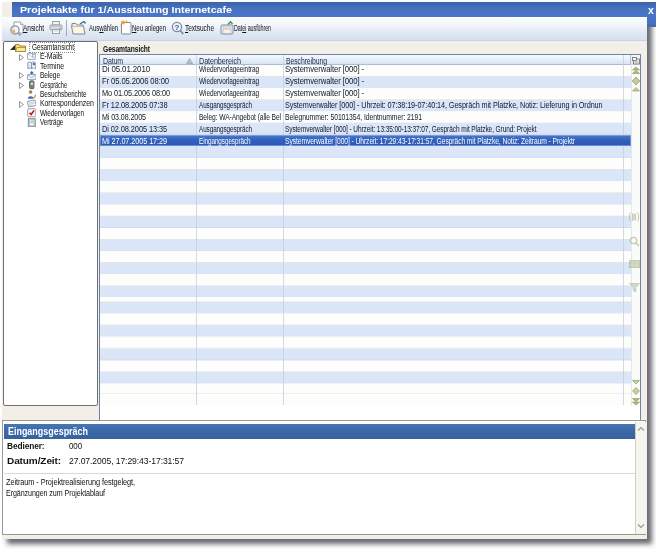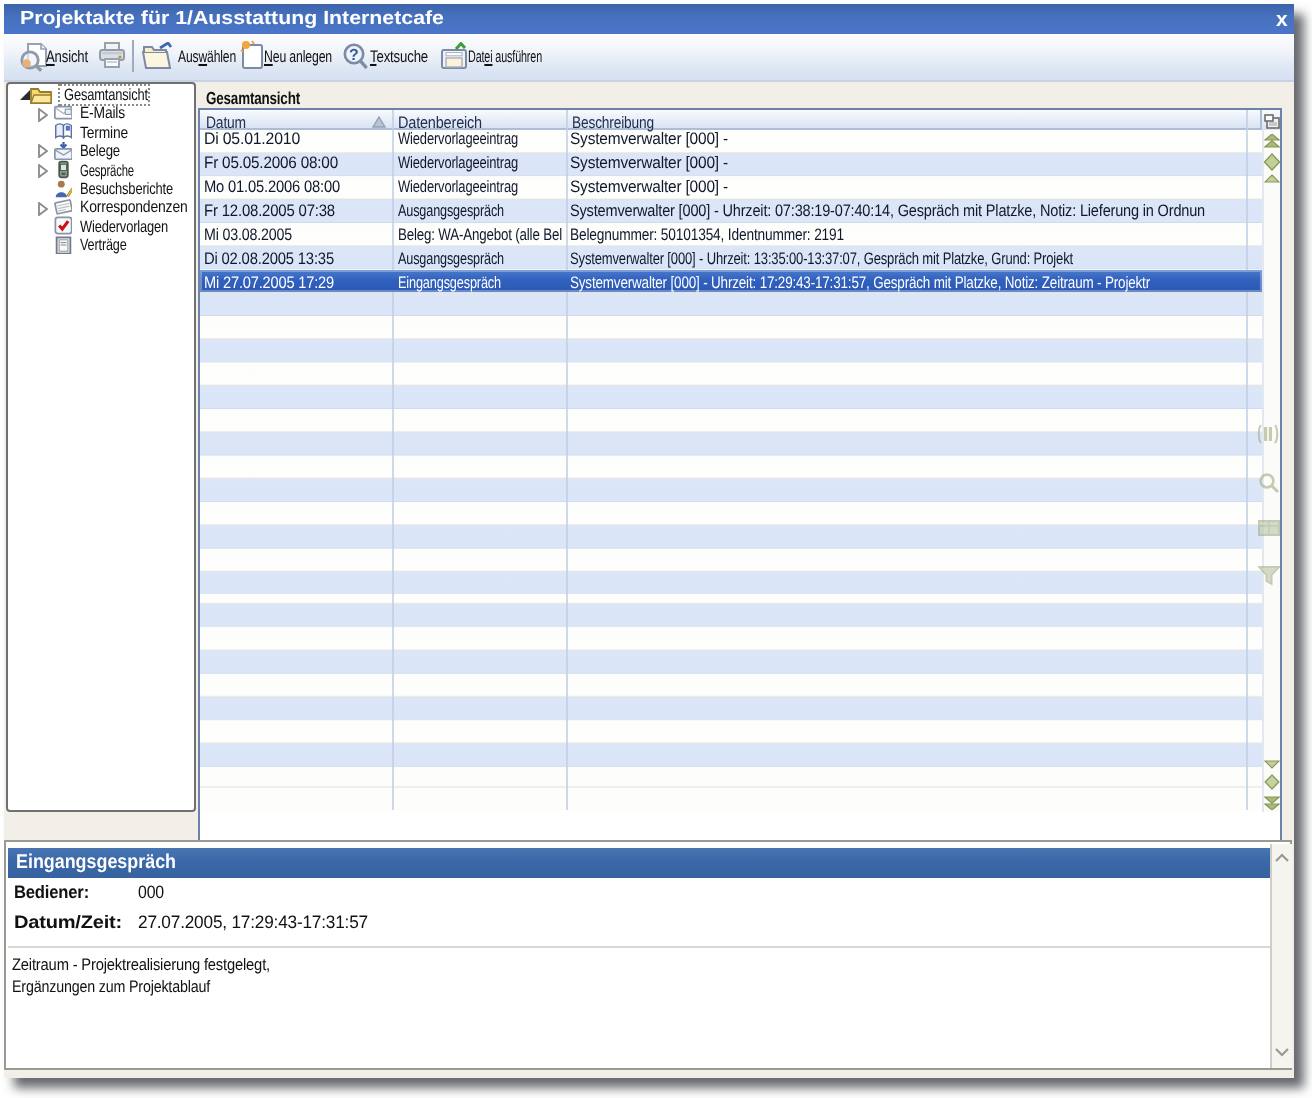--- a/index.html
+++ b/index.html
@@ -6,21 +6,21 @@
   html,body { width:656px; height:549px; background:#ffffff; overflow:hidden; }
   body { font-family:"Liberation Sans", sans-serif; position:relative; }
   .abs { position:absolute; }
   .t { font-size:8.3px; color:#111; white-space:nowrap; letter-spacing:-0.1px; }
 </style>
 </head>
 <body>
 
 <div class="abs" id="win" style="left:2px; top:2px; width:645px; height:537px; background:#f1efe8; box-shadow:5px 5px 5px rgba(62,64,72,0.78);"></div>
 
-<div class="abs" style="left:2px; top:2px; width:645px; height:25px; background:linear-gradient(180deg,#3d63a9 0%,#4671be 25%,#4a75c8 55%,#4671bd 85%,#4066ad 100%);">
+<div class="abs" style="left:12px; top:2px; width:645px; height:25px; background:linear-gradient(180deg,#3d63a9 0%,#4671be 25%,#4a75c8 55%,#4671bd 85%,#4066ad 100%);">
   <div class="abs" style="left: 8px; top: 2px; font-size: 9.5px; font-weight: bold; color: rgb(255, 255, 255); transform: scaleX(1.1217); transform-origin: 0px 50%;">Projektakte für 1/Ausstattung Internetcafe</div>
   <div class="abs" style="left:636px; top:2px; font-size:10.5px; font-weight:bold; color:#ffffff;">x</div>
 </div>
 
 <div class="abs" style="left:2px; top:17px; width:645px; height:24px; background:linear-gradient(180deg,#fdfdfe 0%,#f0f4fa 40%,#dde6f4 75%,#d5e0f1 100%); border-bottom:1px solid #c9d2e2;"></div>
 
 <svg class="abs" style="left:9px; top:21px;" width="16" height="15" viewBox="0 0 16 15">
   <path d="M5 1 H11.5 L14 3.5 V12 H5 Z" fill="#fefefe" stroke="#98a1b0"></path>
   <path d="M11.5 1 L11.5 3.5 H14" fill="#e9edf3" stroke="#98a1b0" stroke-width="0.8"></path>
   <circle cx="6" cy="9" r="4.1" fill="#eef2f8" fill-opacity="0.7" stroke="#8e99ab" stroke-width="1.4"></circle>

